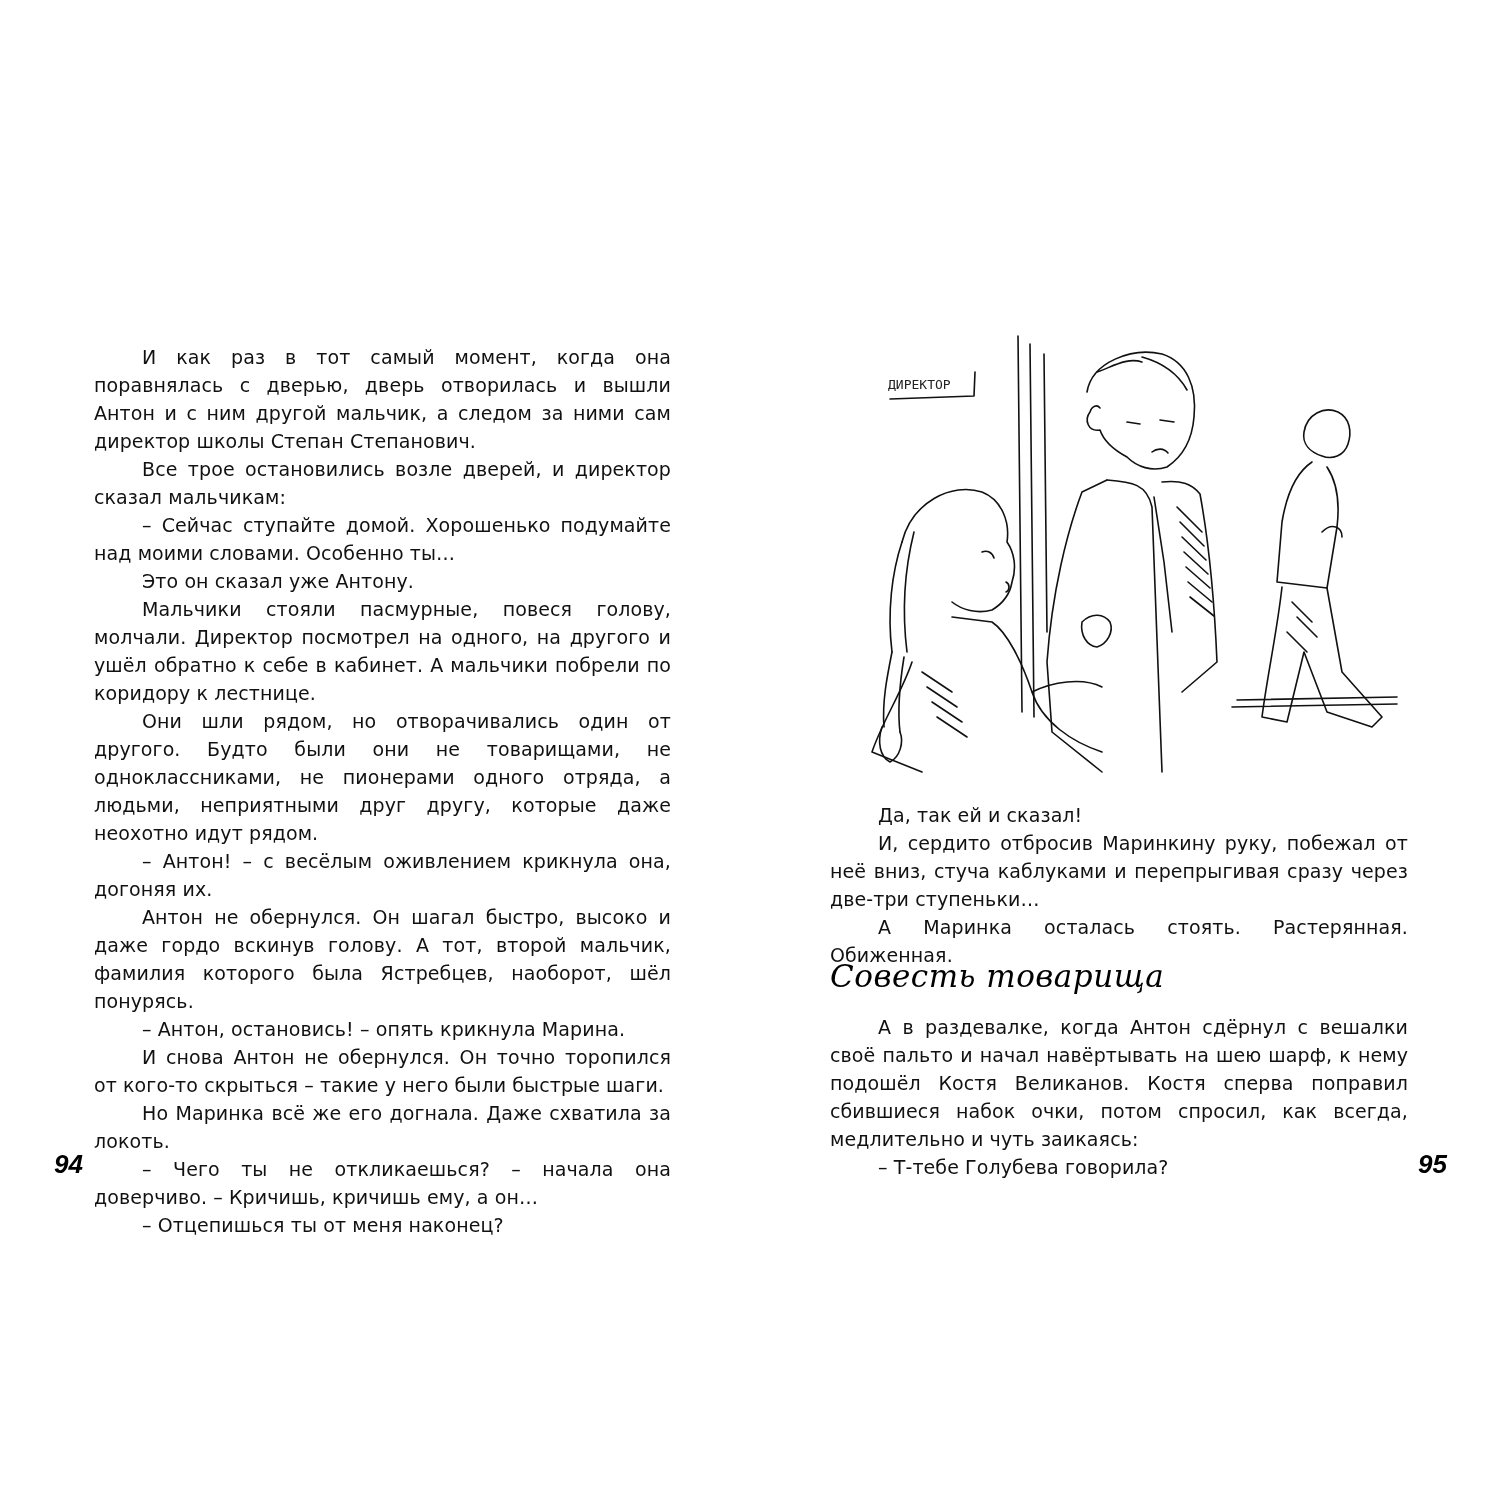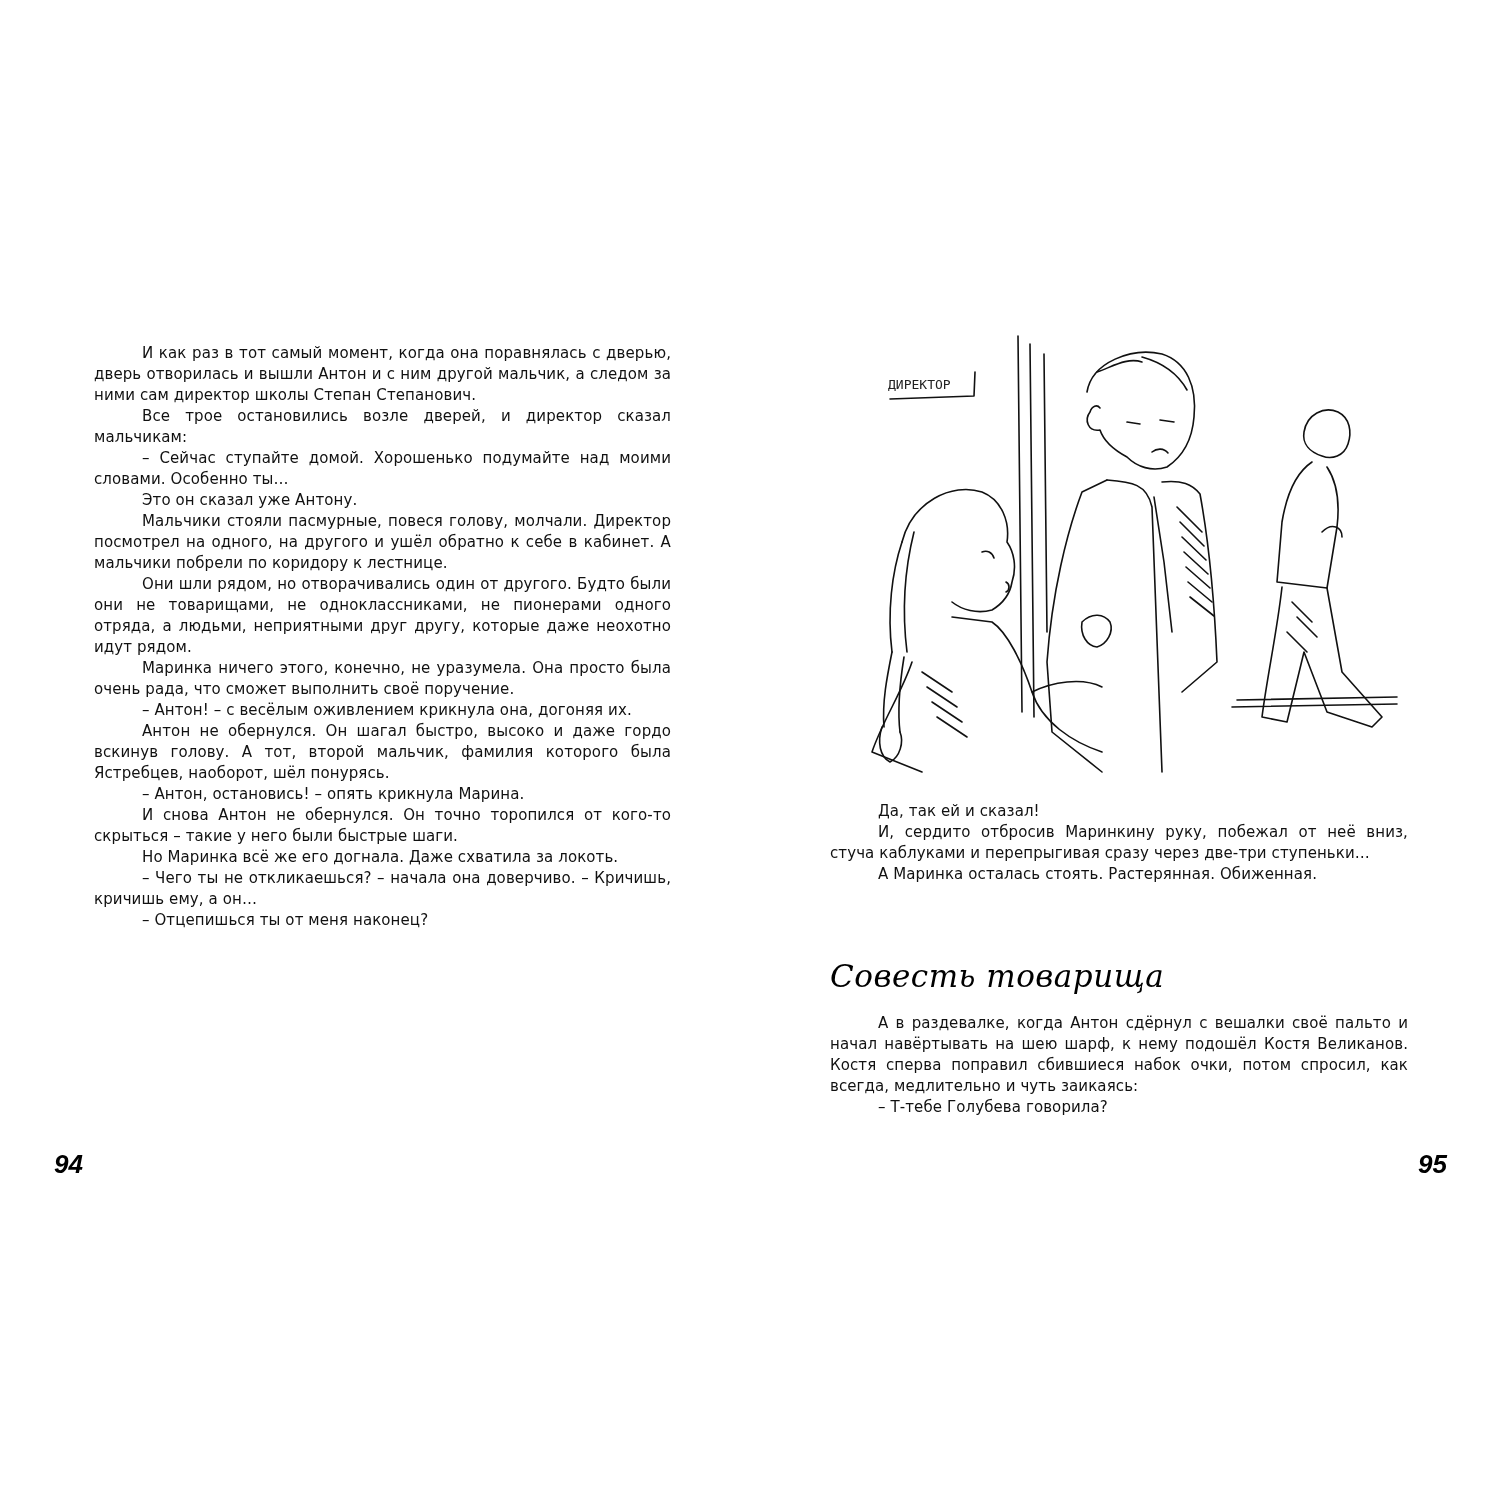--- a/index.html
+++ b/index.html
@@ -3,22 +3,22 @@
   <meta charset="utf-8">
   <style>
     html, body { margin: 0; padding: 0; background: #ffffff; }
     body { width: 1500px; height: 1500px; position: relative; overflow: hidden; color: #111; }
     .page { position: absolute; top: 0; height: 1500px; }
     .page-left { left: 0; width: 750px; }
     .page-right { left: 750px; width: 750px; }
     .text-block {
       position: absolute;
       font-family: "DejaVu Sans", sans-serif;
-      font-size: 15px;
-      line-height: 21px;
+      font-size: 19px;
+      line-height: 28px;
       text-align: justify;
       letter-spacing: 0.1px;
     }
     .text-block p { margin: 0; text-indent: 48px; }
     .left-text { left: 94px; top: 343px; width: 577px; }
     .right-text-1 { left: 830px; top: 801px; width: 578px; position: absolute; }
     .right-text-2 { left: 830px; top: 1013px; width: 578px; position: absolute; }
     .chapter-title {
       position: absolute;
       left: 830px; width: 578px; top: 958px;
@@ -55,21 +55,20 @@
 <div class="page page-left"></div>
 <div class="page page-right"></div>
 
 <div class="text-block left-text">
   <p>И как раз в тот самый момент, когда она поравнялась с дверью, дверь отворилась и вышли Антон и с ним другой мальчик, а следом за ними сам директор школы Степан Степанович.</p>
   <p>Все трое остановились возле дверей, и директор сказал мальчикам:</p>
   <p>– Сейчас ступайте домой. Хорошенько подумайте над моими словами. Особенно ты…</p>
   <p>Это он сказал уже Антону.</p>
   <p>Мальчики стояли пасмурные, повеся голову, молчали. Директор посмотрел на одного, на другого и ушёл обратно к себе в кабинет. А мальчики побрели по коридору к лестнице.</p>
   <p>Они шли рядом, но отворачивались один от другого. Будто были они не товарищами, не одноклассниками, не пионерами одного отряда, а людьми, неприятными друг другу, которые даже неохотно идут рядом.</p>
-  <p>Маринка ничего этого, конечно, не уразумела. Она просто была очень рада, что сможет выполнить своё поручение.</p>
   <p>– Антон! – с весёлым оживлением крикнула она, догоняя их.</p>
   <p>Антон не обернулся. Он шагал быстро, высоко и даже гордо вскинув голову. А тот, второй мальчик, фамилия которого была Ястребцев, наоборот, шёл понурясь.</p>
   <p>– Антон, остановись! – опять крикнула Марина.</p>
   <p>И снова Антон не обернулся. Он точно торопился от кого-то скрыться – такие у него были быстрые шаги.</p>
   <p>Но Маринка всё же его догнала. Даже схватила за локоть.</p>
   <p>– Чего ты не откликаешься? – начала она доверчиво. – Кричишь, кричишь ему, а он…</p>
   <p>– Отцепишься ты от меня наконец?</p>
 </div>
 
 <div class="page-number pn-left">94</div>

